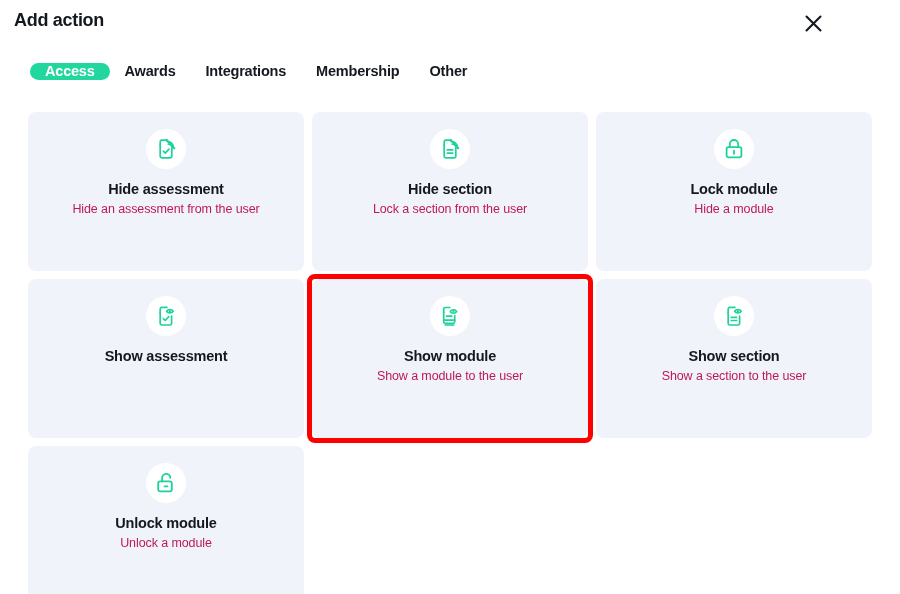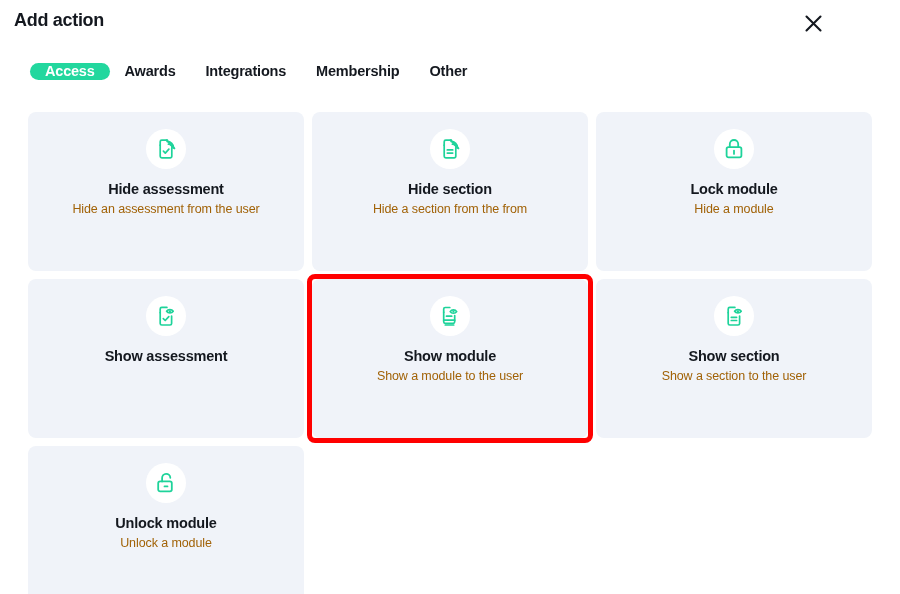--- a/index.html
+++ b/index.html
@@ -132,21 +132,21 @@
     font-size: 14.5px;
     font-weight: bold;
     letter-spacing: -0.2px;
     color: #14181f;
     text-align: center;
   }
 
   .card-desc {
     margin-top: 5px;
     font-size: 12.5px;
-    color: #a16207;
+    color: #be185d;
     text-align: center;
     letter-spacing: -0.1px;
   }
 </style>
 </head>
 <body>
 
 <div class="modal-header">
   <div class="modal-title">Add action</div>
 
@@ -192,21 +192,21 @@
             <path d="M6.2 8.2 V4.8 a1.6 1.6 0 0 1 1.6 -1.6 h5.6"></path>
             <path d="M9.3 12.9 h5.4"></path>
             <path d="M9.3 16.1 h5.4"></path>
             <path d="M14.4 7.2 a3.6 3.6 0 0 1 3.6 3.6"></path>
             <path d="M13.2 4.4 a6.4 6.4 0 0 1 6.4 6.4"></path>
             <path d="M12.6 3.2 L20.4 11.4" stroke-width="1.9"></path>
           </svg>
         </span>
       </div>
       <div class="card-title">Hide section</div>
-      <div class="card-desc">Hide a section from the from</div>
+      <div class="card-desc">Lock a section from the user</div>
     </div>
     <div class="action-card">
       <div class="card-icon-circle">
         <span>
           <svg width="24" height="24" viewBox="0 0 24 24" fill="none" stroke="#1ED39A" stroke-width="1.8" stroke-linecap="round" stroke-linejoin="round">
             <rect x="4.6" y="10.2" width="14.8" height="10.2" rx="1.9"></rect>
             <path d="M7.8 10.2 V7.2 a4.2 4.2 0 0 1 8.4 0 v3"></path>
             <path d="M12 13.6 v3.3"></path>
           </svg>
         </span>

